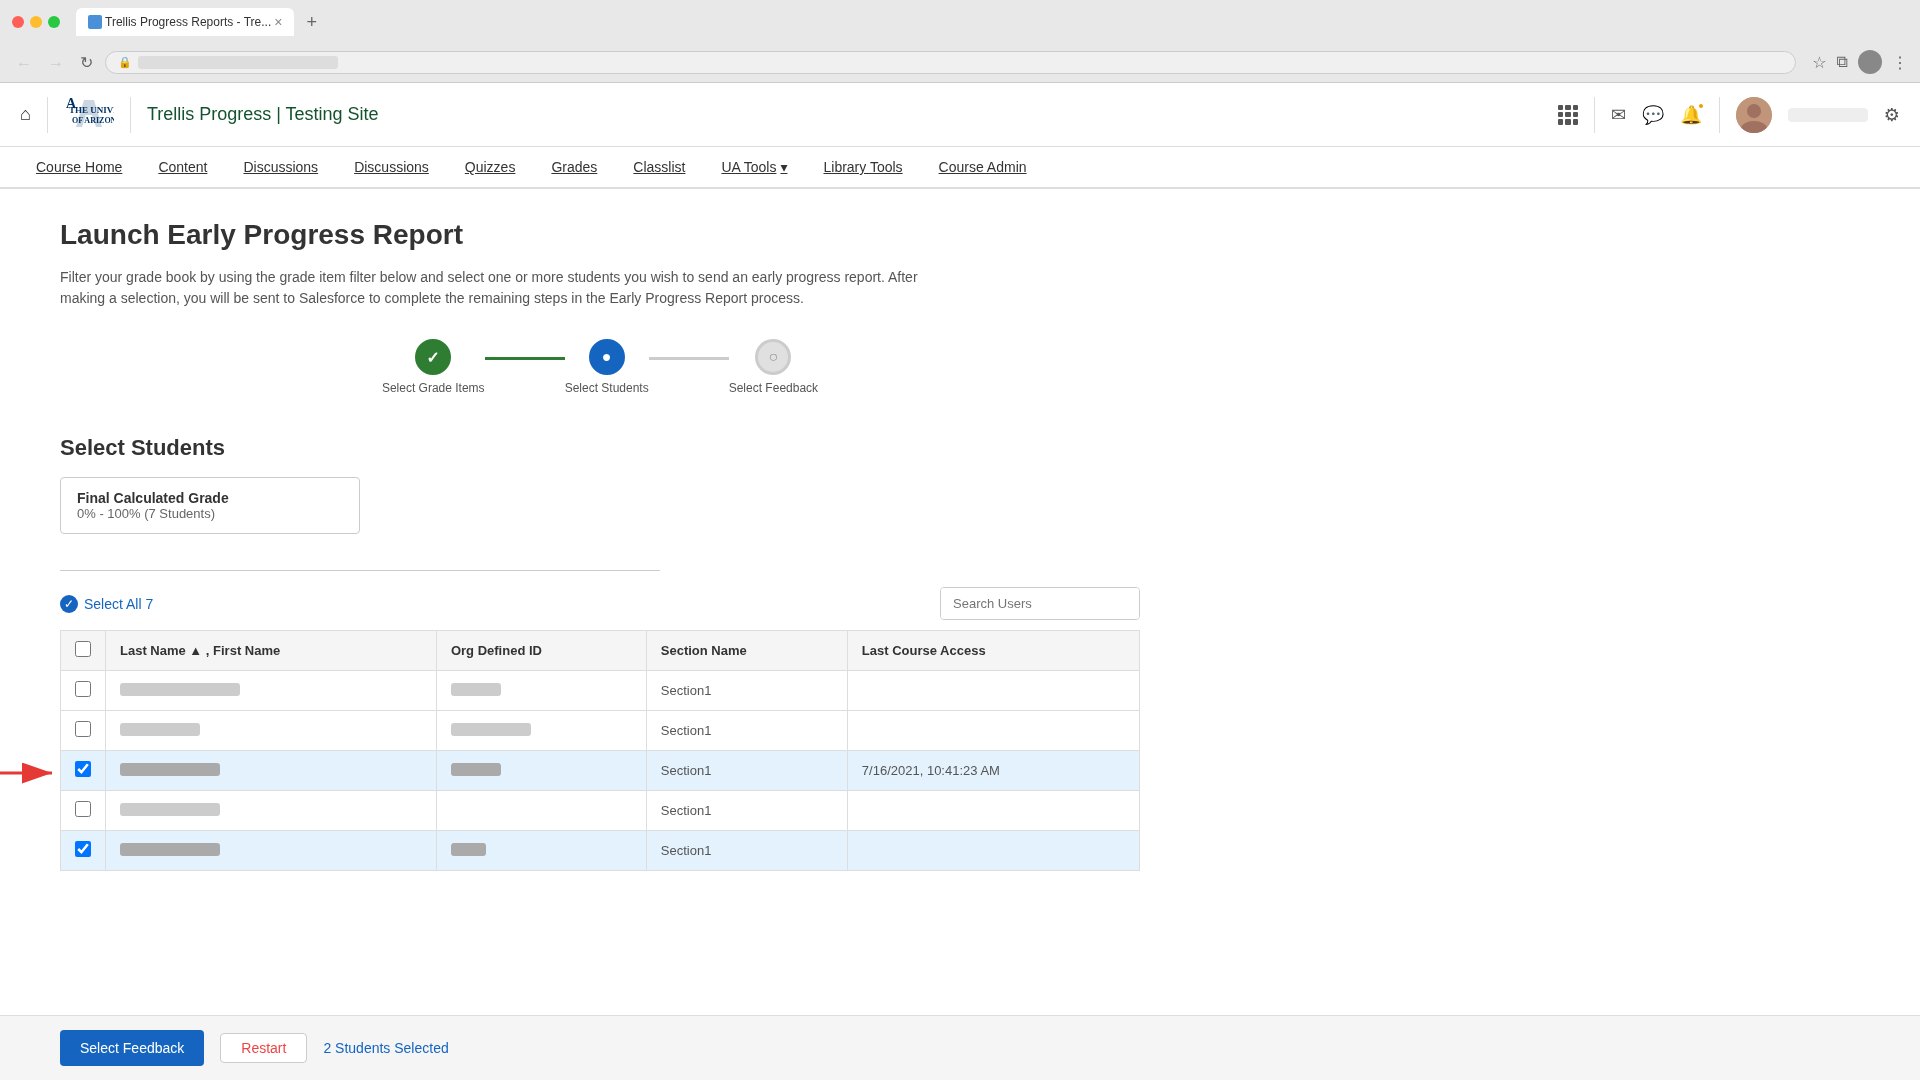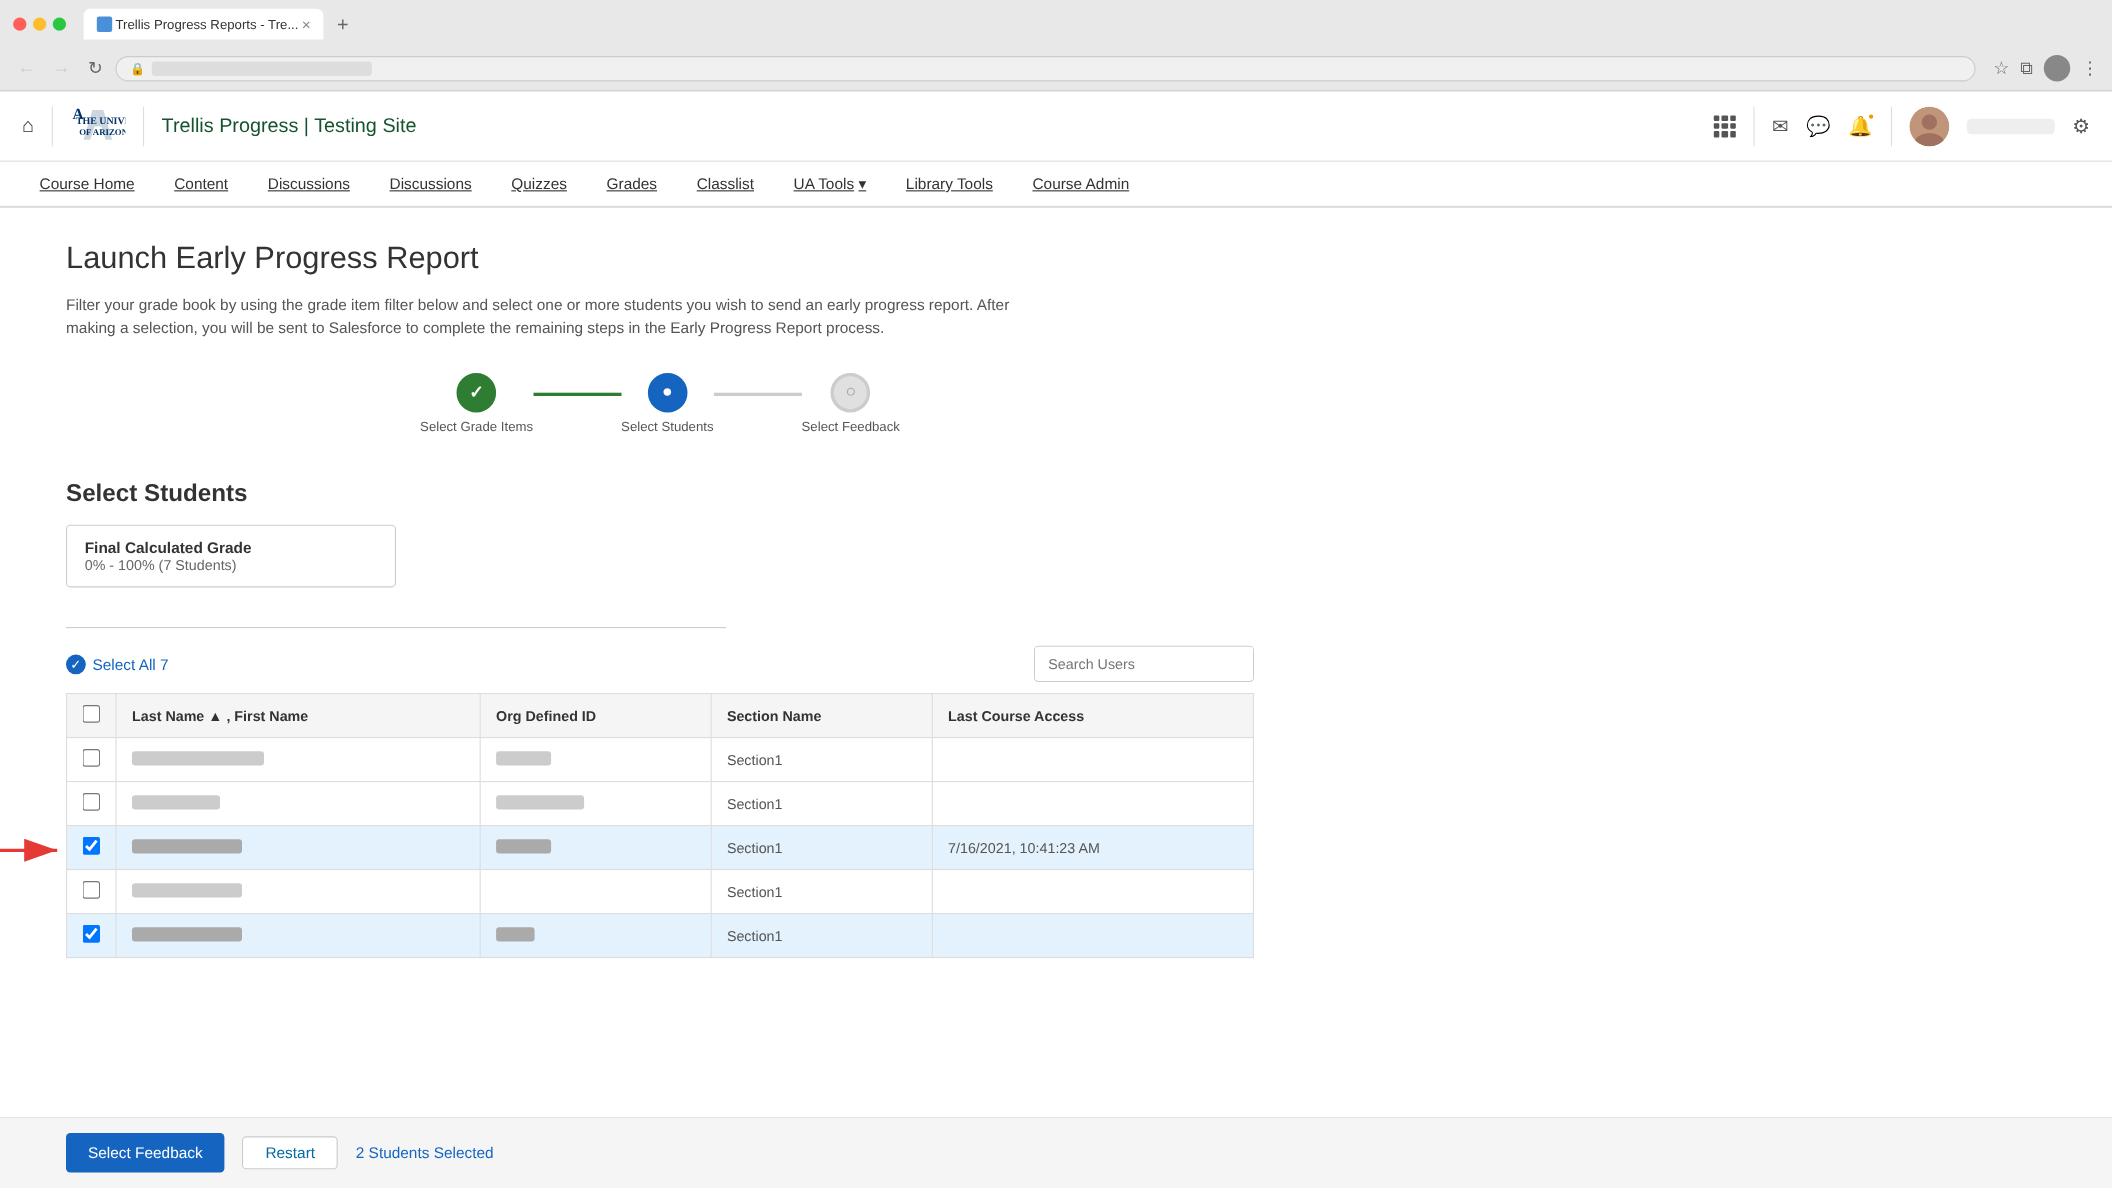--- a/index.html
+++ b/index.html
@@ -39,21 +39,21 @@
     .lms-username { color: #aaa; font-size: 13px; min-width: 80px; background: #eee; height: 14px; border-radius: 4px; }
     .lms-gear { color: #555; font-size: 18px; cursor: pointer; }
     .notification-dot { position: absolute; top: -2px; right: -2px; width: 8px; height: 8px; border-radius: 50%; background: #e8a000; border: 2px solid #fff; }
 
     
     .lms-nav { border-bottom: 2px solid #ddd; padding: 0 20px; display: flex; align-items: center; gap: 4px; text-decoration: underline; }
     .lms-nav-item { padding: 12px 16px; color: #333; font-size: 14px; cursor: pointer; text-decoration: none; display: flex; align-items: center; gap: 4px; white-space: nowrap; }
 
     
     .main-content { padding: 30px 60px; max-width: 1200px; }
-    .page-title { font-size: 28px; font-weight: normal; color: #333; margin-bottom: 16px; }
+    .page-title { font-size: 28px; font-weight: bold; color: #333; margin-bottom: 16px; }
     .page-description { font-size: 14px; color: #555; line-height: 1.5; margin-bottom: 30px; max-width: 900px; }
 
     
     .progress-steps { display: flex; align-items: center; justify-content: center; margin-bottom: 40px; gap: 0; }
     .step-item { display: flex; flex-direction: column; align-items: center; gap: 6px; }
     .step-circle { width: 36px; height: 36px; border-radius: 50%; display: flex; align-items: center; justify-content: center; font-size: 16px; font-weight: bold; }
     .step-circle.complete { background: #2e7d32; color: #fff; border: 3px solid #2e7d32; }
     .step-circle.active { background: #1565c0; color: #fff; border: 3px solid #1565c0; }
     .step-circle.inactive { background: #e0e0e0; color: #999; border: 3px solid #ccc; }
     .step-label { font-size: 12px; color: #555; text-align: center; }
@@ -80,21 +80,21 @@
     .students-table th { background: #f5f5f5; border: 1px solid #ddd; padding: 10px 14px; text-align: left; font-size: 13px; font-weight: bold; color: #333; }
     .students-table td { border: 1px solid #ddd; padding: 10px 14px; font-size: 13px; color: #555; }
     .students-table tr.selected { background: #e3f2fd; }
     .cb-col { width: 40px; text-align: center; }
     input[type="checkbox"] { width: 16px; height: 16px; cursor: pointer; }
     .blurred-text { background: #ccc; border-radius: 3px; display: inline-block; height: 13px; }
 
     
     .bottom-bar { position: fixed; bottom: 0; left: 0; right: 0; background: #f5f5f5; border-top: 1px solid #ddd; padding: 14px 60px; display: flex; align-items: center; gap: 16px; }
     .btn-primary { background: #1565c0; color: #fff; border: none; padding: 10px 20px; border-radius: 4px; font-size: 14px; cursor: pointer; font-weight: 500; }
-    .btn-secondary { background: #fff; color: #0369a1; border: 1px solid #ccc; padding: 6px 20px; border-radius: 4px; font-size: 14px; cursor: pointer; }
+    .btn-secondary { background: #fff; color: #ef4444; border: 1px solid #ccc; padding: 6px 20px; border-radius: 4px; font-size: 14px; cursor: pointer; }
     .selected-count { color: #1565c0; font-size: 14px; font-weight: 500; }
 
     .page-wrapper { position: relative; }
 
     
     .grid-icon { display: grid; grid-template-columns: 1fr 1fr 1fr; gap: 2px; width: 20px; height: 20px; }
     .grid-cell { background: #555; border-radius: 1px; }
 
     
     .bt-long { width: 120px; }

